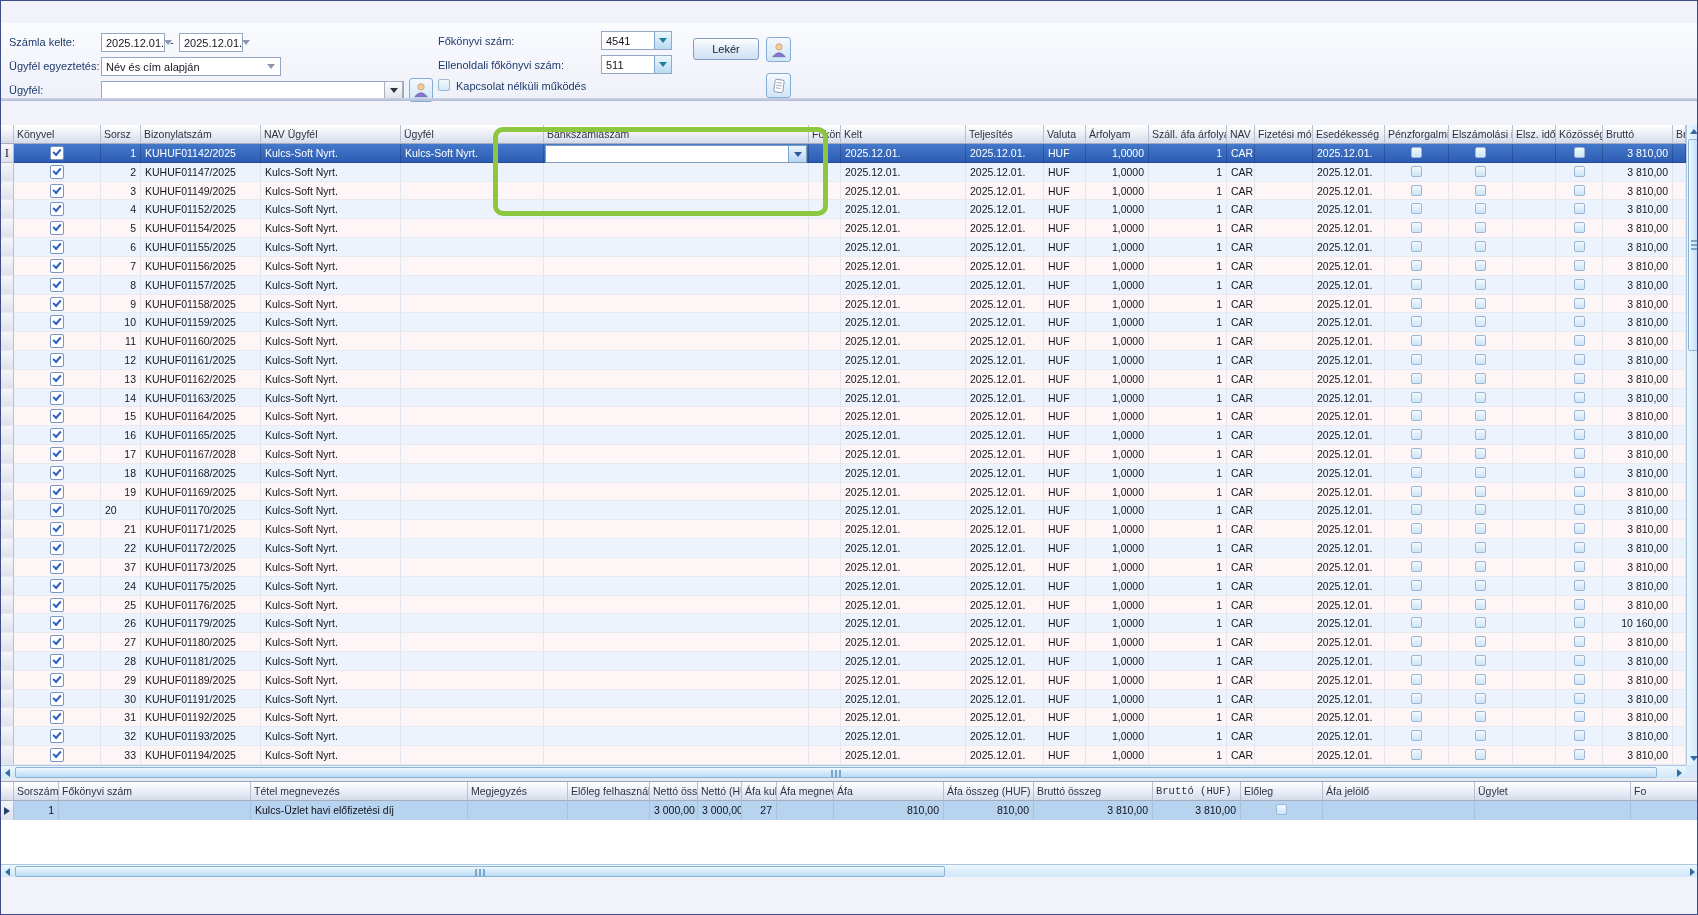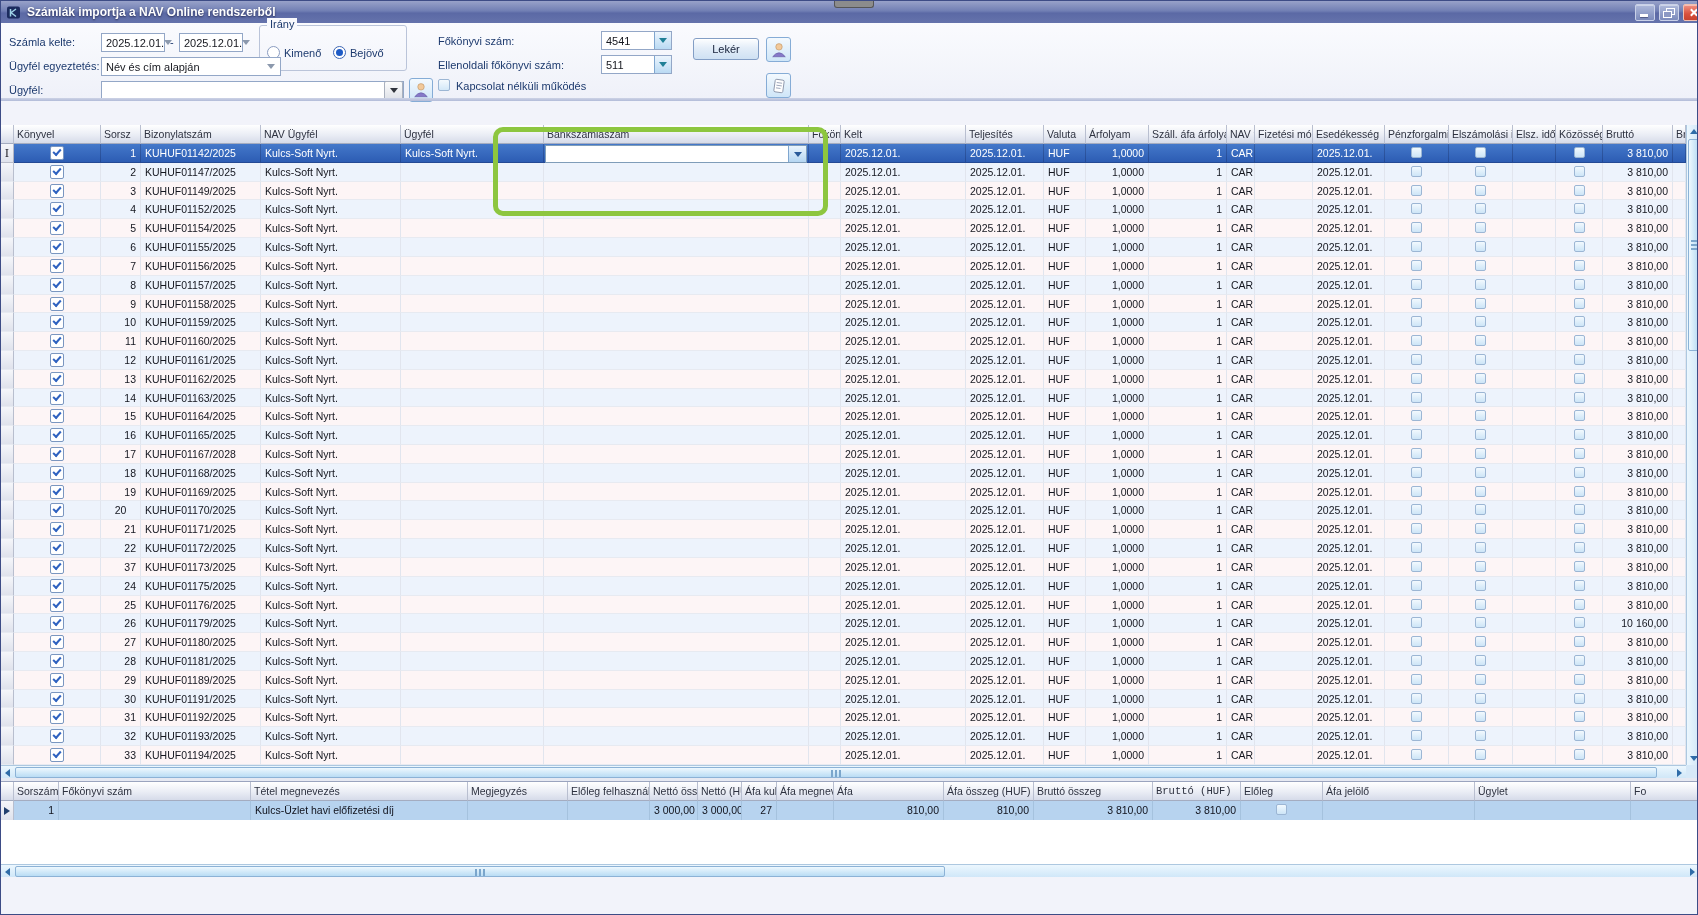--- a/index.html
+++ b/index.html
@@ -114,57 +114,33 @@
   
   .footer{position:absolute;left:0;top:876px;width:100%;height:39px;background:#eef0f7;border-top:1px solid #c9cdda;box-sizing:border-box;}
   .push.disabled{color:#9aa0ac;background:#f1f2f5;border-color:#c2c8d4;box-shadow:none;}
   .push u{text-decoration:underline;}
 </style>
 </head>
 <body>
 
 <div class="window">
 
-  <div class="titlebar">
-    <span class="app-icon">
-      <svg width="15" height="15" viewBox="0 0 15 15">
-          <rect x="1" y="1.5" width="13" height="12" rx="2" fill="#1b2b5e"></rect>
-          <path d="M4.5 4 L4.5 11.5 M4.5 8 L10 4 M5.5 8 L10 11.5" stroke="#9fd4e8" stroke-width="1.5" fill="none"></path>
-        </svg>
-    </span>
-    <span class="title-text">Számlák importja a NAV Online rendszerből</span>
-    <span class="peek-tab"></span>
-    <div class="winbtns">
-      <span class="wbtn min"></span>
-      <span class="wbtn res"></span>
-      <span class="wbtn close"></span>
-    </div>
-  </div>
 
   <div class="form">
     <span class="flabel" style="left:8px;top:13px">Számla kelte:</span>
     <div class="combo" style="left:100px;top:10px;width:64px">
       <span>2025.12.01.</span>
         <span class="chev"></span>
     </div>
     <span class="flabel" style="left:169px;top:13px">-</span>
     <div class="combo" style="left:178px;top:10px;width:64px">
       <span>2025.12.01.</span>
         <span class="chev"></span>
     </div>
 
-    <div class="groupbox" style="top:2px">
-      <span class="legend">Irány</span>
-      <span style="position:absolute;left:7px;top:17px">
-        <span class="radio"></span><span class="rlabel">Kimenő</span>
-      </span>
-      <span style="position:absolute;left:73px;top:17px">
-        <span class="radio sel"></span><span class="rlabel">Bejövő</span>
-      </span>
-    </div>
 
     <span class="flabel" style="left:8px;top:37px">Ügyfél egyeztetés:</span>
     <div class="combo" style="left:100px;top:34px;width:180px">
       <span>Név és cím alapján</span>
         <span class="chev"></span>
     </div>
 
     <span class="flabel" style="left:8px;top:61px">Ügyfél:</span>
     <div class="combo" style="left:100px;top:58px;width:303px">
       <span></span>
@@ -851,21 +827,21 @@
           <div class="ub"></div>
         </div>
         <div class="gc" style="width: 70px; text-align: right;">3 810,00</div>
         <div class="gc" style="width: 13px;"></div>
       </div>
       <div class="gr blue">
         <div class="gc ind" style="width: 13px;"></div>
         <div class="gc" style="width: 87px;">
           <div class="cb"></div>
         </div>
-        <div class="gc" style="width: 40px; text-align: center;">20</div>
+        <div class="gc" style="width: 40px; text-align: left;">20</div>
         <div class="gc" style="width: 120px;">KUHUF01170/2025</div>
         <div class="gc" style="width: 140px;">Kulcs-Soft Nyrt.</div>
         <div class="gc" style="width: 143px;"></div>
         <div class="gc" style="width: 265px;"></div>
         <div class="gc" style="width: 32px;"></div>
         <div class="gc" style="width: 125px;">2025.12.01.</div>
         <div class="gc" style="width: 78px;">2025.12.01.</div>
         <div class="gc" style="width: 42px;">HUF</div>
         <div class="gc" style="width: 63px; text-align: right;">1,0000</div>
         <div class="gc" style="width: 78px; text-align: right;">1</div>

